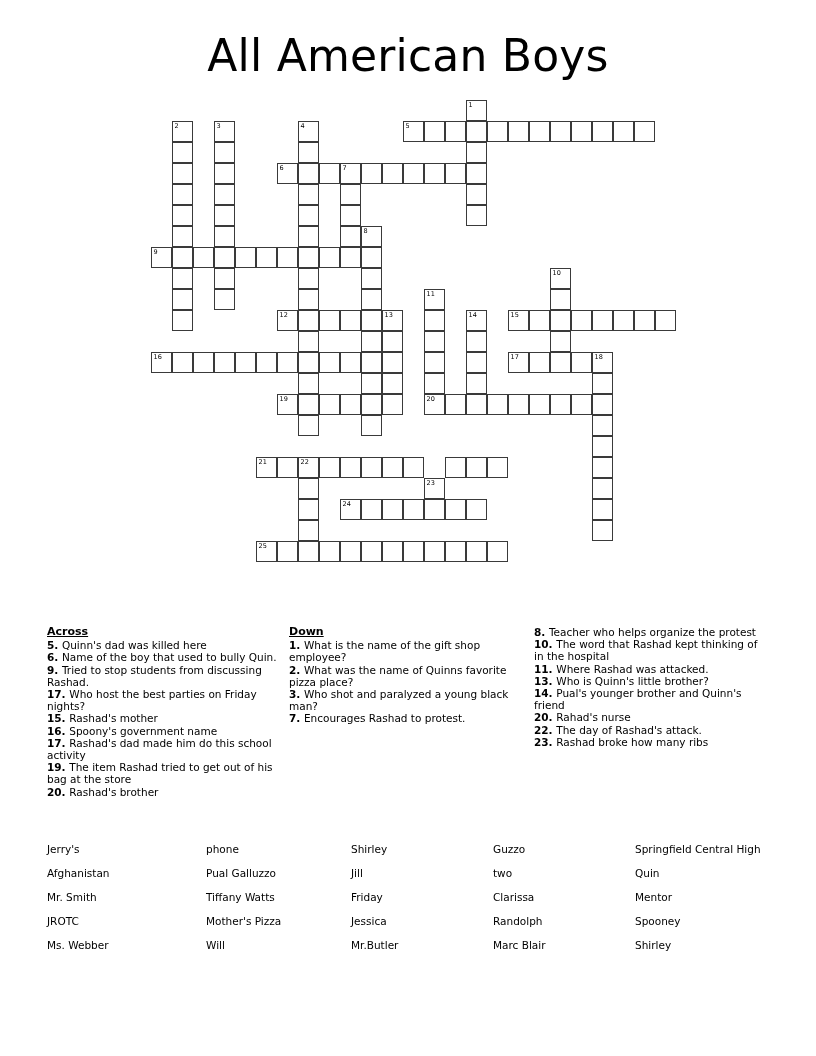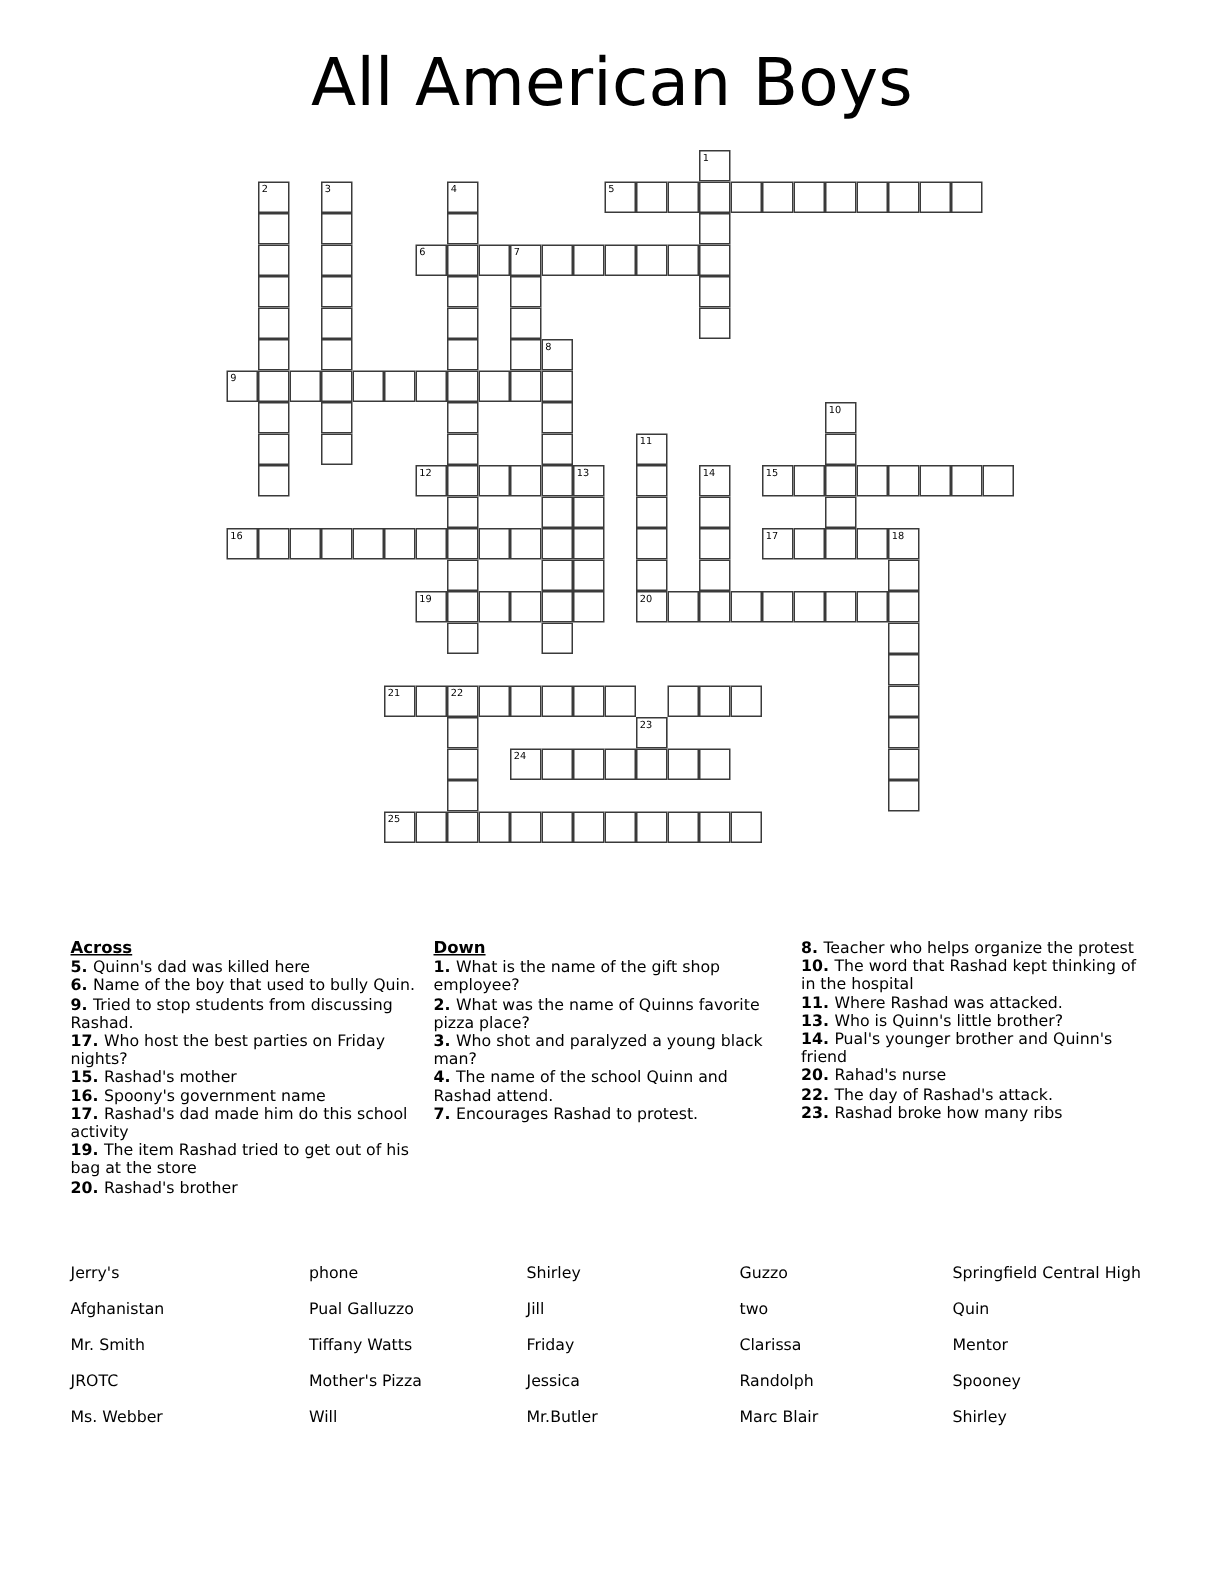--- a/index.html
+++ b/index.html
@@ -375,21 +375,20 @@
           <span class="clue"><span class="cnum">19. </span><span>The item Rashad tried to get out of his bag at the store</span></span>
           <span class="clue"><span class="cnum">20. </span><span>Rashad's brother</span></span>
         </div>
     </div>
     <div class="clue-col col2">
       <span class="clue-heading">Down</span>
       <div id="clues-col-2-bottom">
           <span class="clue"><span class="cnum">1. </span><span>What is the name of the gift shop employee?</span></span>
           <span class="clue"><span class="cnum">2. </span><span>What was the name of Quinns favorite pizza place?</span></span>
           <span class="clue"><span class="cnum">3. </span><span>Who shot and paralyzed a young black man?</span></span>
-          <span class="clue"><span class="cnum">4. </span><span>The name of the school Quinn and Rashad attend.</span></span>
           <span class="clue"><span class="cnum">7. </span><span>Encourages Rashad to protest.</span></span>
         </div>
     </div>
     <div class="clue-col col3">
       <div id="clues-col-3">
           <span class="clue"><span class="cnum">8. </span><span>Teacher who helps organize the protest</span></span>
           <span class="clue"><span class="cnum">10. </span><span>The word that Rashad kept thinking of in the hospital</span></span>
           <span class="clue"><span class="cnum">11. </span><span>Where Rashad was attacked.</span></span>
           <span class="clue"><span class="cnum">13. </span><span>Who is Quinn's little brother?</span></span>
           <span class="clue"><span class="cnum">14. </span><span>Pual's younger brother and Quinn's friend</span></span>

